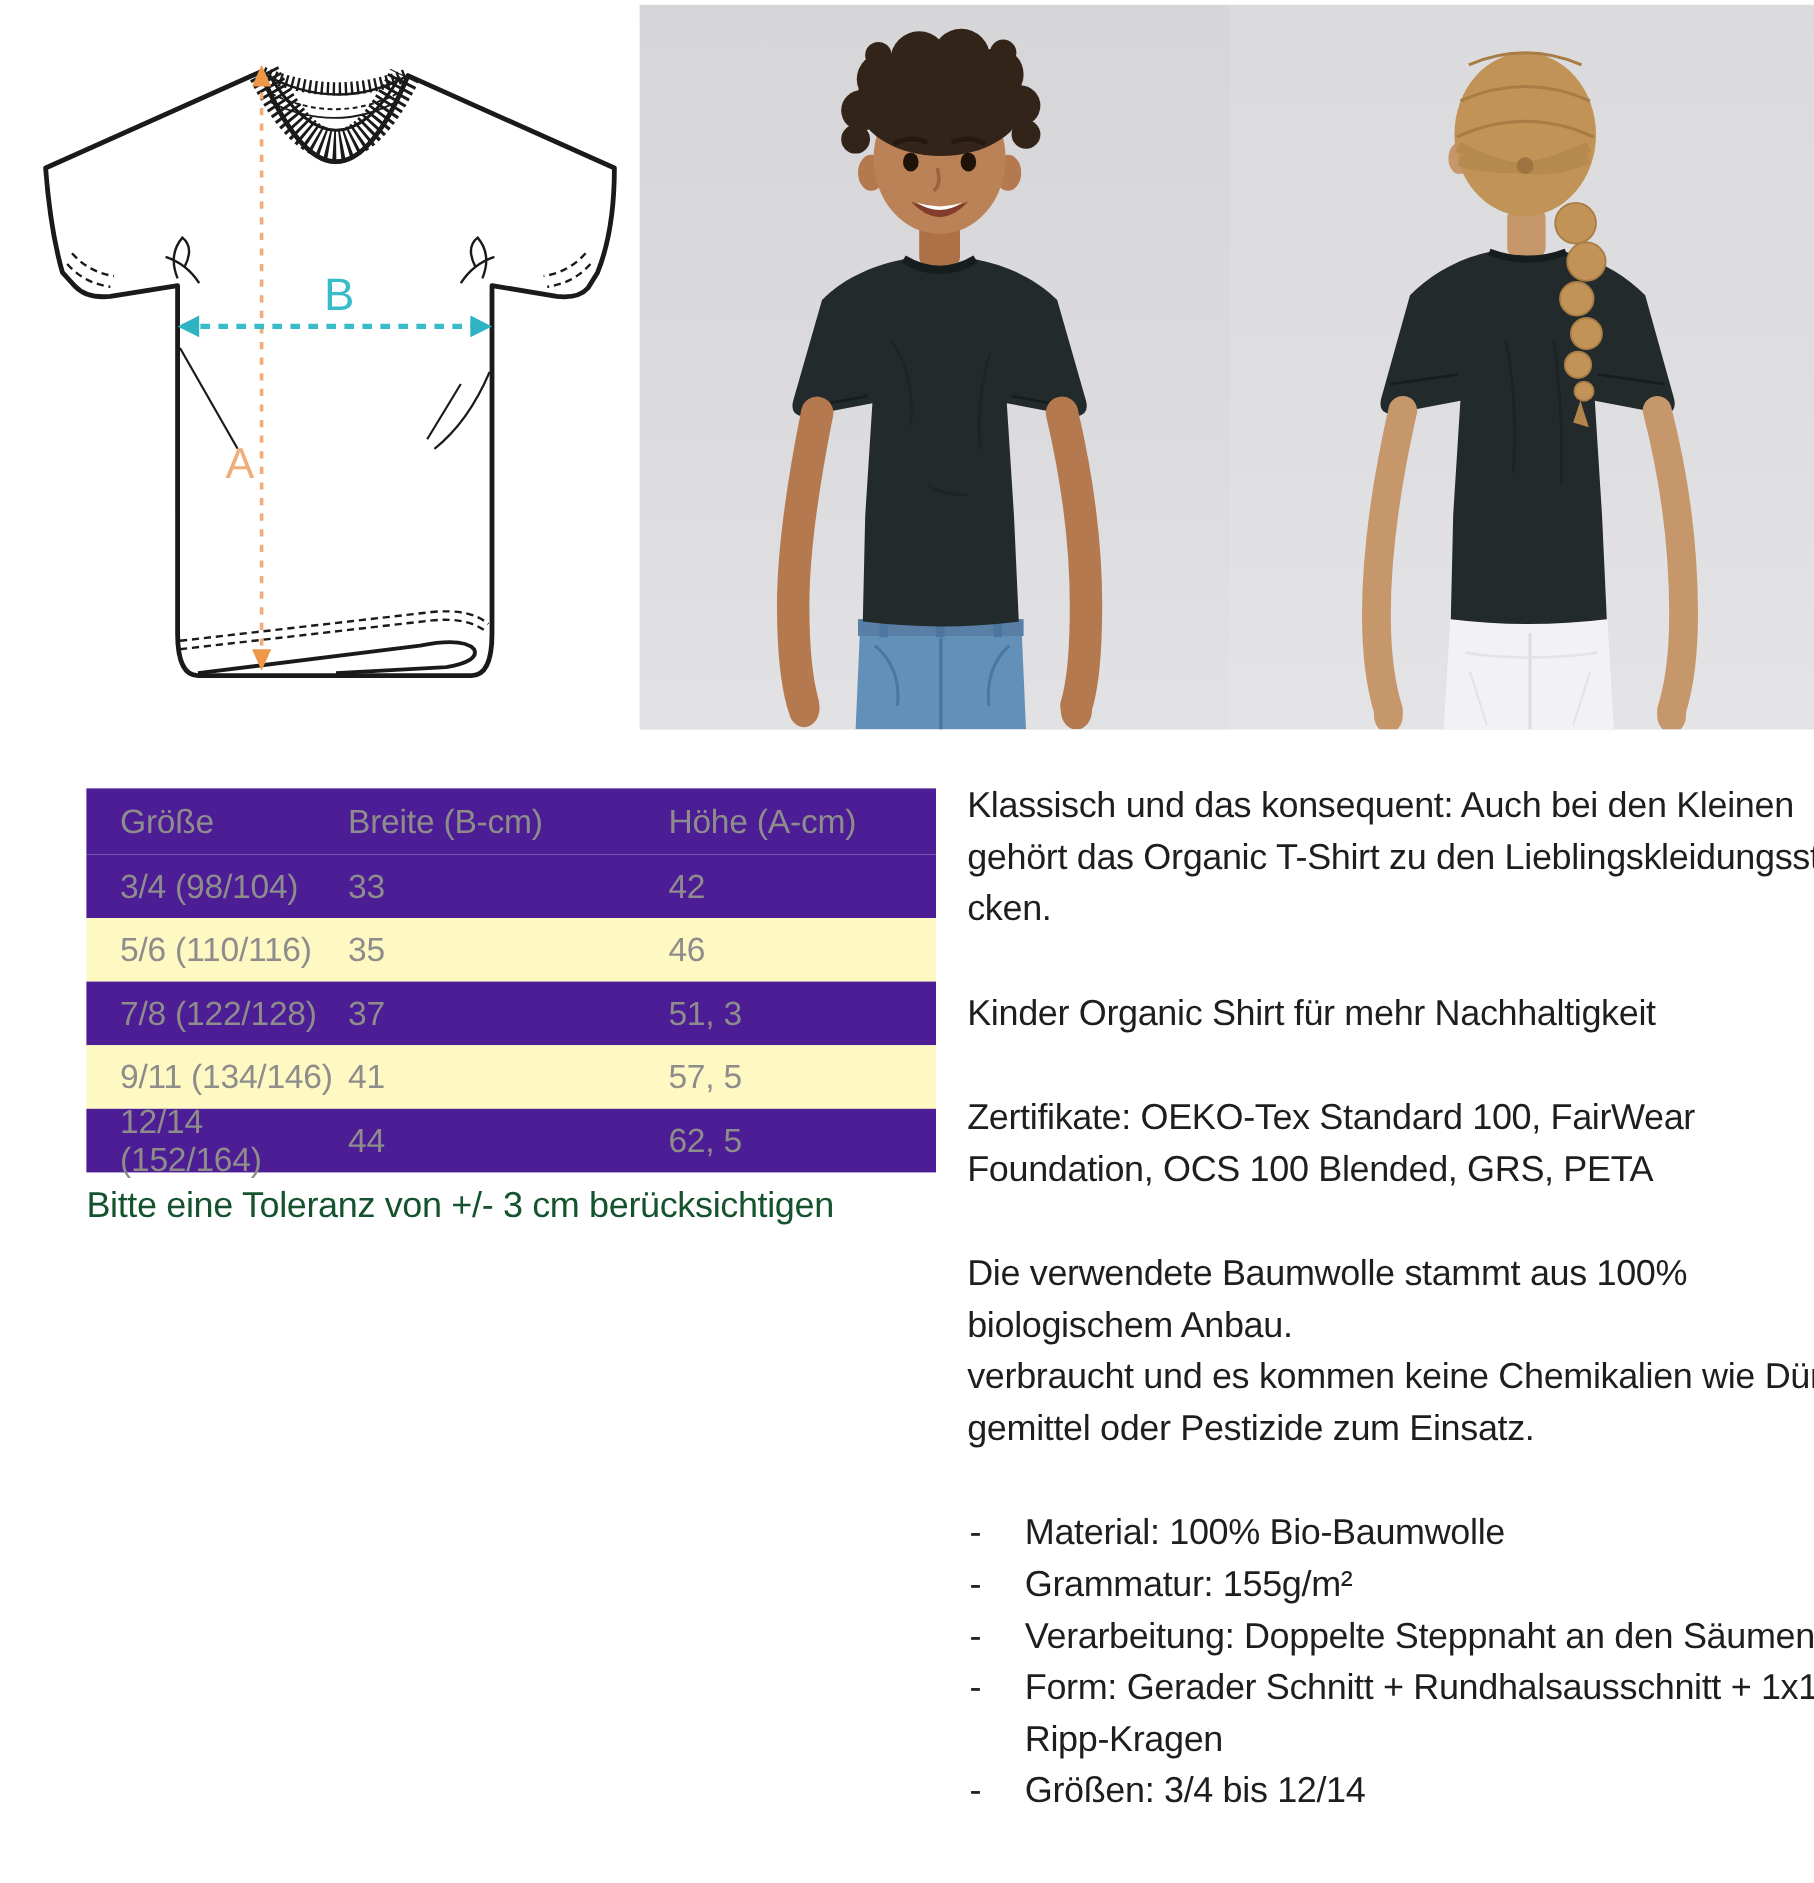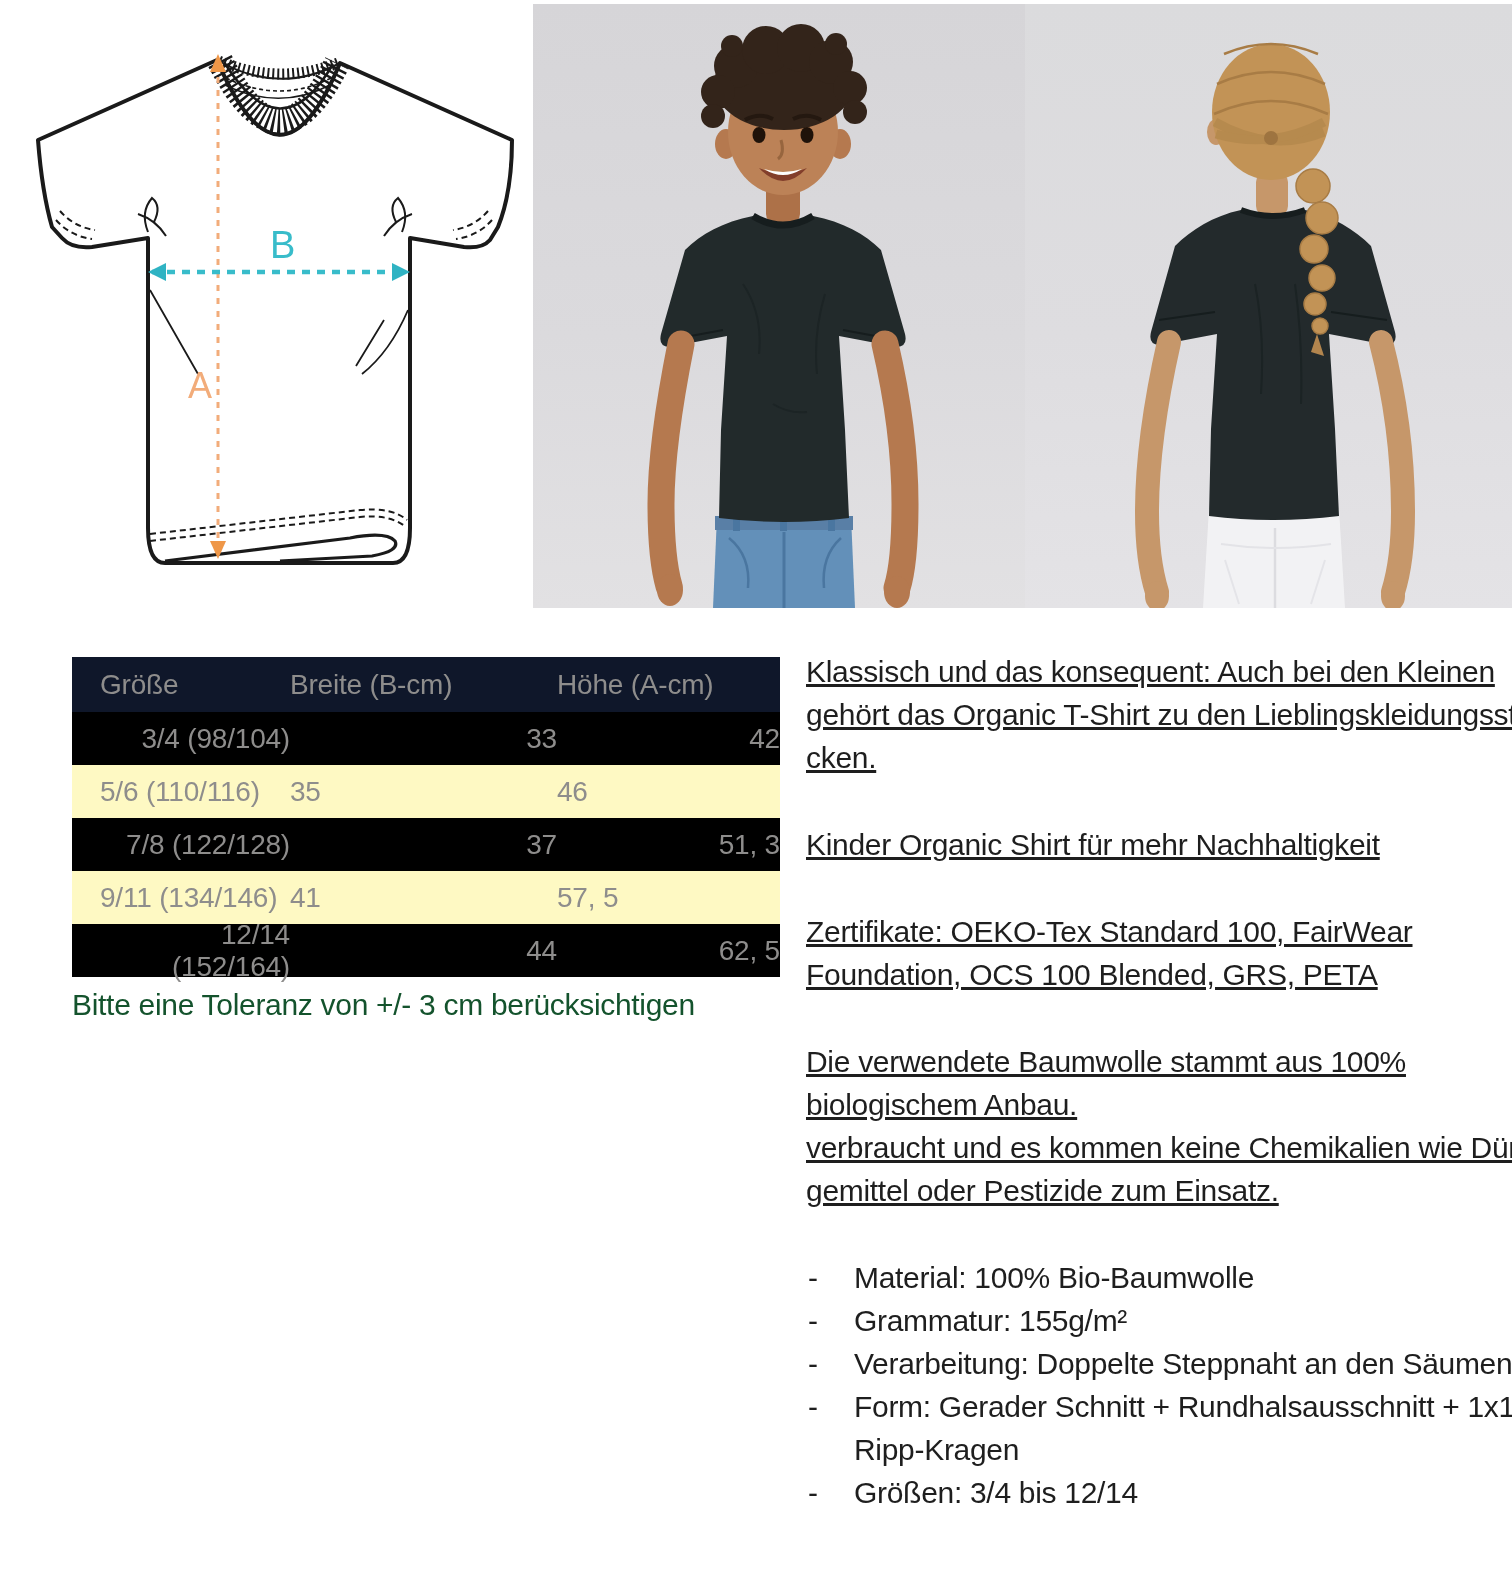--- a/index.html
+++ b/index.html
@@ -8,30 +8,30 @@
     font-family:"Liberation Sans",sans-serif;color:#202020;overflow:hidden;
   }
   
   .diagram-box{position:absolute;left:30px;top:52px;width:490px;height:525px;}
   .photo{position:absolute;top:4px;height:604px;overflow:hidden;}
   .photo-front{left:533px;width:492px;background:linear-gradient(180deg,#d6d5d8 0%,#dbdadd 55%,#e2e1e3 100%);}
   .photo-back{left:1025px;width:487px;background:linear-gradient(180deg,#dbdbdd 0%,#dedde0 55%,#e4e3e6 100%);}
   
   .size-table{position:absolute;left:72px;top:657px;width:708px;font-size:28px;color:#8e8d8c;letter-spacing:-0.2px;}
   .t-row{display:flex;align-items:center;height:53px;}
-  .t-head{height:55px;background:#0f172a;}
-  .t-row.odd{background:#000000;text-align:right;}
+  .t-head{height:55px;background:#4c1d95;}
+  .t-row.odd{background:#4c1d95;}
   .t-row.even{background:#fef9c3;}
   .c1{width:218px;padding-left:28px;box-sizing:border-box;}
   .c2{width:267px;}
   .c3{flex:1;}
   .tolerance{position:absolute;left:72px;top:988px;font-size:30px;color:#14532d;letter-spacing:-0.3px;white-space:nowrap;}
   
   .desc{position:absolute;left:806px;top:650px;width:706px;font-size:30px;line-height:43px;color:#1e1e1e;letter-spacing:-0.3px;}
-  .desc .para{margin-top:44px;text-decoration:underline;}
+  .desc .para{margin-top:44px;}
   .desc .para:first-child{margin-top:0;}
   .dline{white-space:nowrap;}
   .bullets{margin-top:44px;}
   .bullet{display:flex;}
   .bullet .dash{width:34px;flex:0 0 34px;padding-left:2px;box-sizing:border-box;}
   .blines{flex:1;margin-left:14px;}
   svg text{font-family:"Liberation Sans",sans-serif;}
 </style>
 </head>
 <body>

